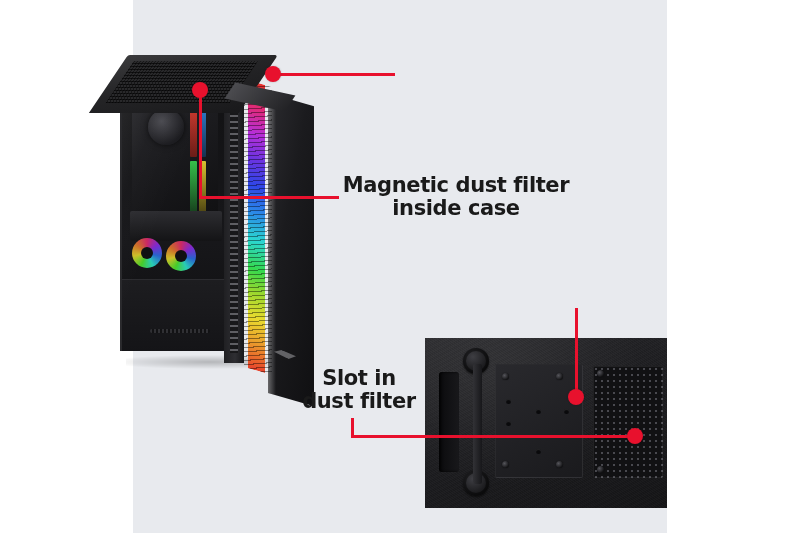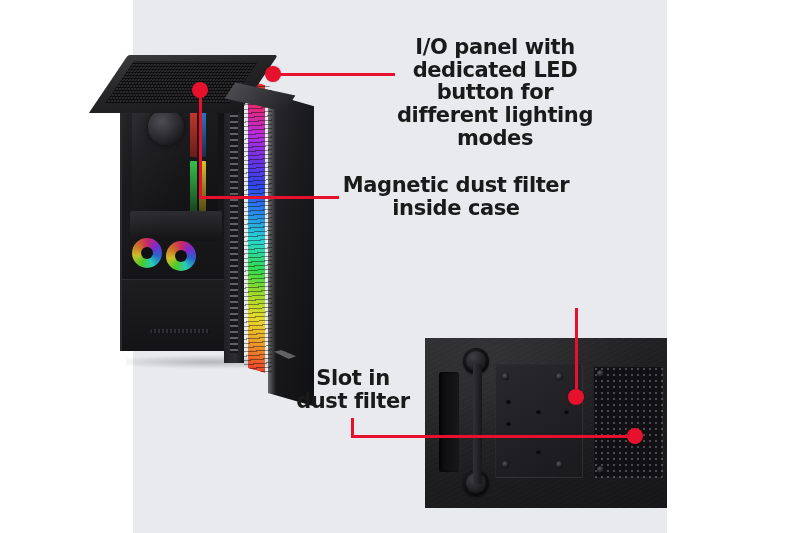--- a/index.html
+++ b/index.html
@@ -384,21 +384,21 @@
     font-weight: 700;
     font-family: "DejaVu Sans", sans-serif;
     letter-spacing: -0.4px;
     line-height: 1.08;
     text-align: center;
     white-space: pre-line;
   }
   #callout-io       { left: 392px; top: 36px;  width: 206px; font-size: 21px; }
   #callout-magnetic { left: 338px; top: 174px; width: 236px; font-size: 21px; text-align: center; }
   #callout-hdd      { left: 418px; top: 261px; width: 236px; font-size: 21px; }
-  #callout-slot     { left: 282px; top: 367px; width: 142px; font-size: 21px; }
+  #callout-slot     { left: 288px; top: 367px; width: 142px; font-size: 21px; }
 </style>
 </head>
 <body>
 
 <div id="stage">
 
   <div id="panel"></div>
 
   <div id="case-photo">
     <div class="case-shadow"></div>
@@ -459,25 +459,20 @@
       <div class="bp-hole" style="left:40px; top:84px;"></div>
     </div>
 
     <div class="bp-mesh"></div>
     <div class="bp-screw bp-mesh-screw-tl"></div>
     <div class="bp-screw bp-mesh-screw-bl"></div>
   </div>
 
   <div class="lead lead-h" style="left:273px; top:73px; width:122px;"></div>
   <div class="dot" style="left:265px; top:66px;"></div>
-  <div class="callout" id="callout-io">I/O panel with
-dedicated LED
-button for
-different lighting
-modes</div>
 
   <div class="lead lead-v" style="left:199px; top:90px; height:108px;"></div>
   <div class="lead lead-h" style="left:199px; top:196px; width:140px;"></div>
   <div class="dot" style="left:192px; top:82px;"></div>
   <div class="callout" id="callout-magnetic">Magnetic dust filter
 inside case</div>
 
   <div class="lead lead-v" style="left:575px; top:308px; height:90px;"></div>
   <div class="dot" style="left:568px; top:389px;"></div>
 

